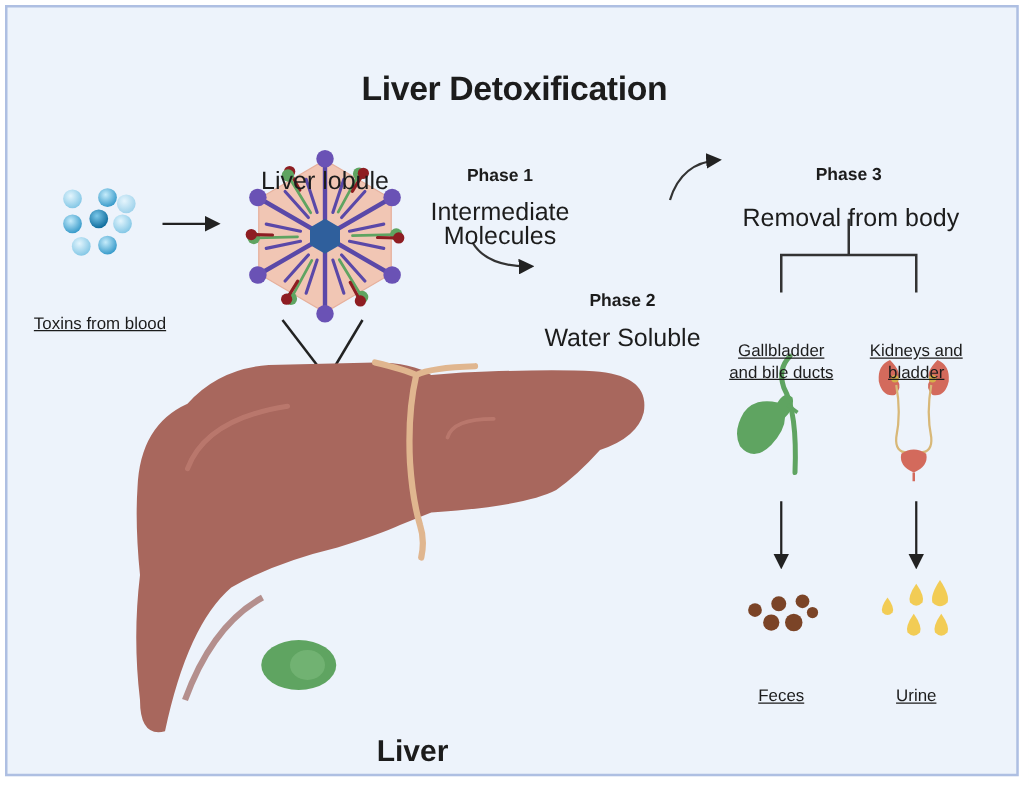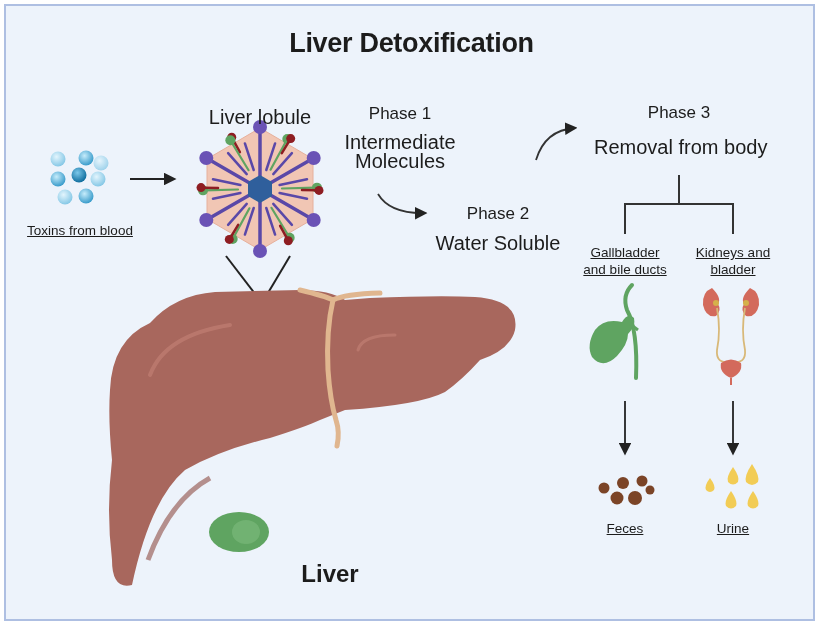--- a/index.html
+++ b/index.html
@@ -1,22 +1,22 @@
 <!DOCTYPE html>
 <html><head>
 <meta charset="utf-8">
 <style>
   html, body { margin: 0; padding: 0; background: #ffffff; }
   body { width: 823px; height: 629px; position: relative; overflow: hidden;
          font-family: "Liberation Sans", "DejaVu Sans", sans-serif; color: #1c1c1c; }
   .frame { position: absolute; left: 4px; top: 4px; width: 811px; height: 617px;
            background: #edf3fb; border: 2px solid #aebfe2; box-sizing: border-box; }
-  .txt { position: absolute; text-align: center; white-space: nowrap; }
+  .txt { position: absolute; text-align: center; white-space: nowrap; margin-top: 28px; }
   .title { left: 0; width: 823px; top: 28px; font-size: 27px; font-weight: bold; letter-spacing: -0.3px; }
-  .phase-h { font-size: 17px; font-weight: normal; }
+  .phase-h { font-size: 14px; font-weight: bold; }
   .phase-s { font-size: 20px; line-height: 19px; }
   .lbl { font-size: 13.5px; line-height: 17px; text-decoration: underline; }
   .liver-lbl { font-size: 24px; font-weight: bold; }
   svg.layer { position: absolute; left: 0; top: 0; }
 </style>
 </head>
 <body>
 
 <div class="frame"></div>
 

